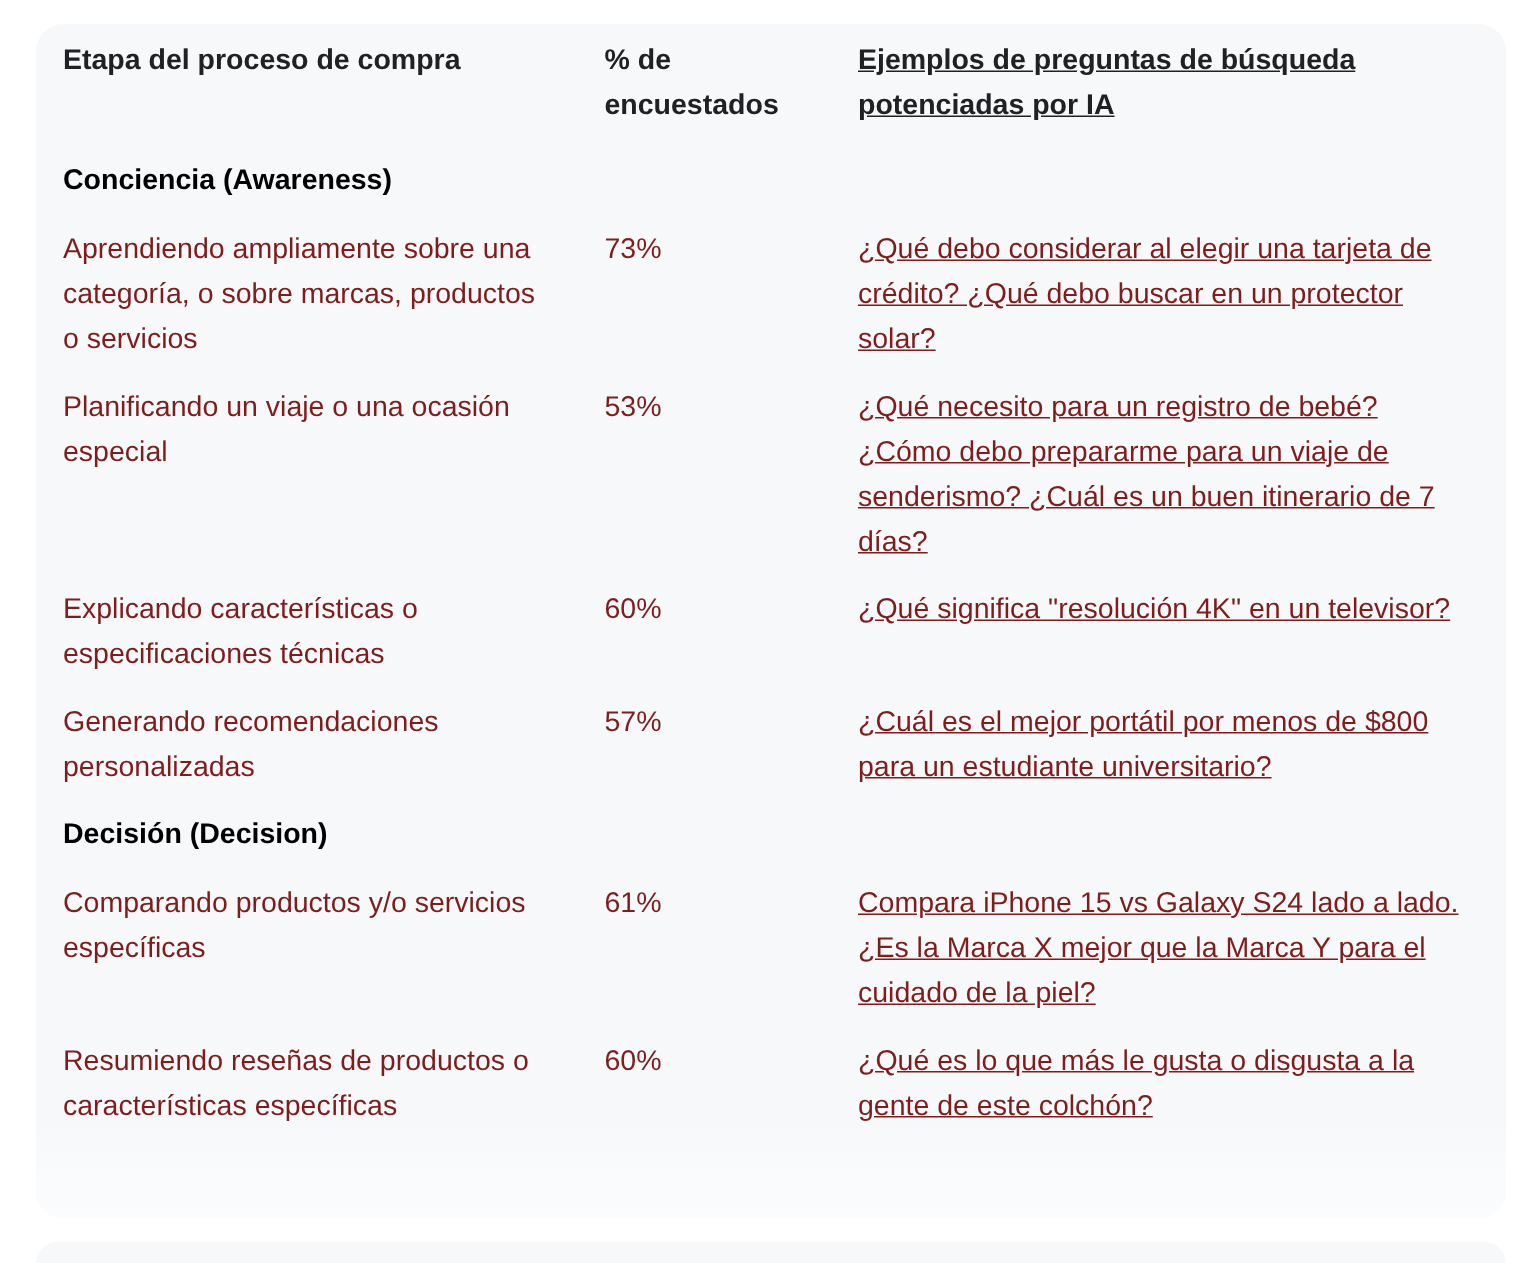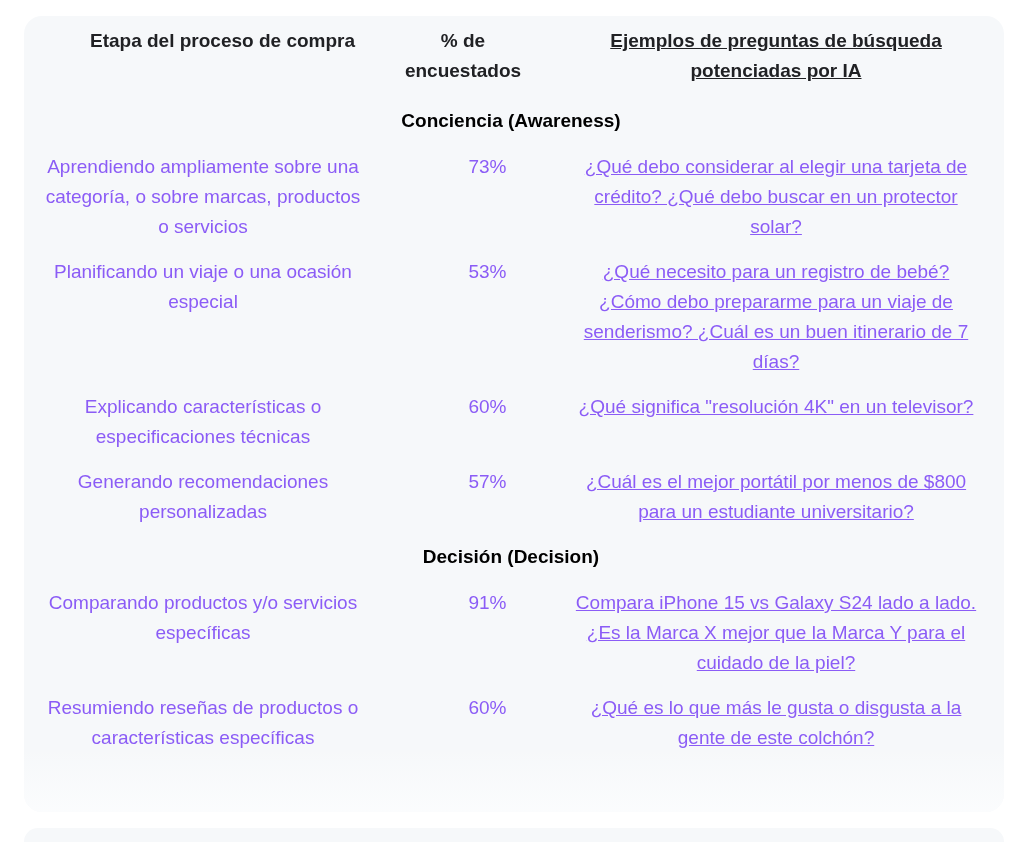--- a/index.html
+++ b/index.html
@@ -13,40 +13,39 @@
   }
   .card {
     position: absolute;
     left: 24px; top: 16px;
     width: 980px; height: 796px;
     background: #f6f8fa;
     border-radius: 18px;
     box-sizing: border-box;
     padding: 10px 24px 0 18px;
     overflow: hidden;
-    text-align: center;
   }
   
   .card::after {
     content: "";
     position: absolute;
     left: 0; right: 0; bottom: 0;
     height: 64px;
     background: linear-gradient(to bottom, rgba(246,248,250,0), rgba(252,253,254,0.85));
     pointer-events: none;
   }
   .grid-row {
     display: grid;
     grid-template-columns: 361px 169px 1fr;
     align-items: start;
   }
   .cell {
     font-size: 19px;
     line-height: 30px;
-    color: #8b5cf6;
+    color: #7f1d1d;
   }
   .stage-cell { max-width: 322px; }
   .examples-cell { max-width: 414px; text-decoration: underline; }
   .header-row { margin-bottom: 20px; }
   .header-row .cell {
     font-weight: 700;
     color: #202124;
   }
   .header-pct { max-width: 120px; }
   .section-title {
@@ -101,21 +100,21 @@
   <div class="grid-row row">
     <div class="cell stage-cell">Generando recomendaciones personalizadas</div>
     <div class="cell">57%</div>
     <div class="cell examples-cell">¿Cuál es el mejor portátil por menos de $800 para un estudiante universitario?</div>
   </div>
 
   <div class="section-title">Decisión (Decision)</div>
 
   <div class="grid-row row">
     <div class="cell stage-cell">Comparando productos y/o servicios específicas</div>
-    <div class="cell">91%</div>
+    <div class="cell">61%</div>
     <div class="cell examples-cell">Compara iPhone 15 vs Galaxy S24 lado a lado. ¿Es la Marca X mejor que la Marca Y para el cuidado de la piel?</div>
   </div>
 
   <div class="grid-row row">
     <div class="cell stage-cell">Resumiendo reseñas de productos o características específicas</div>
     <div class="cell">60%</div>
     <div class="cell examples-cell">¿Qué es lo que más le gusta o disgusta a la gente de este colchón?</div>
   </div>
 </div>
 

